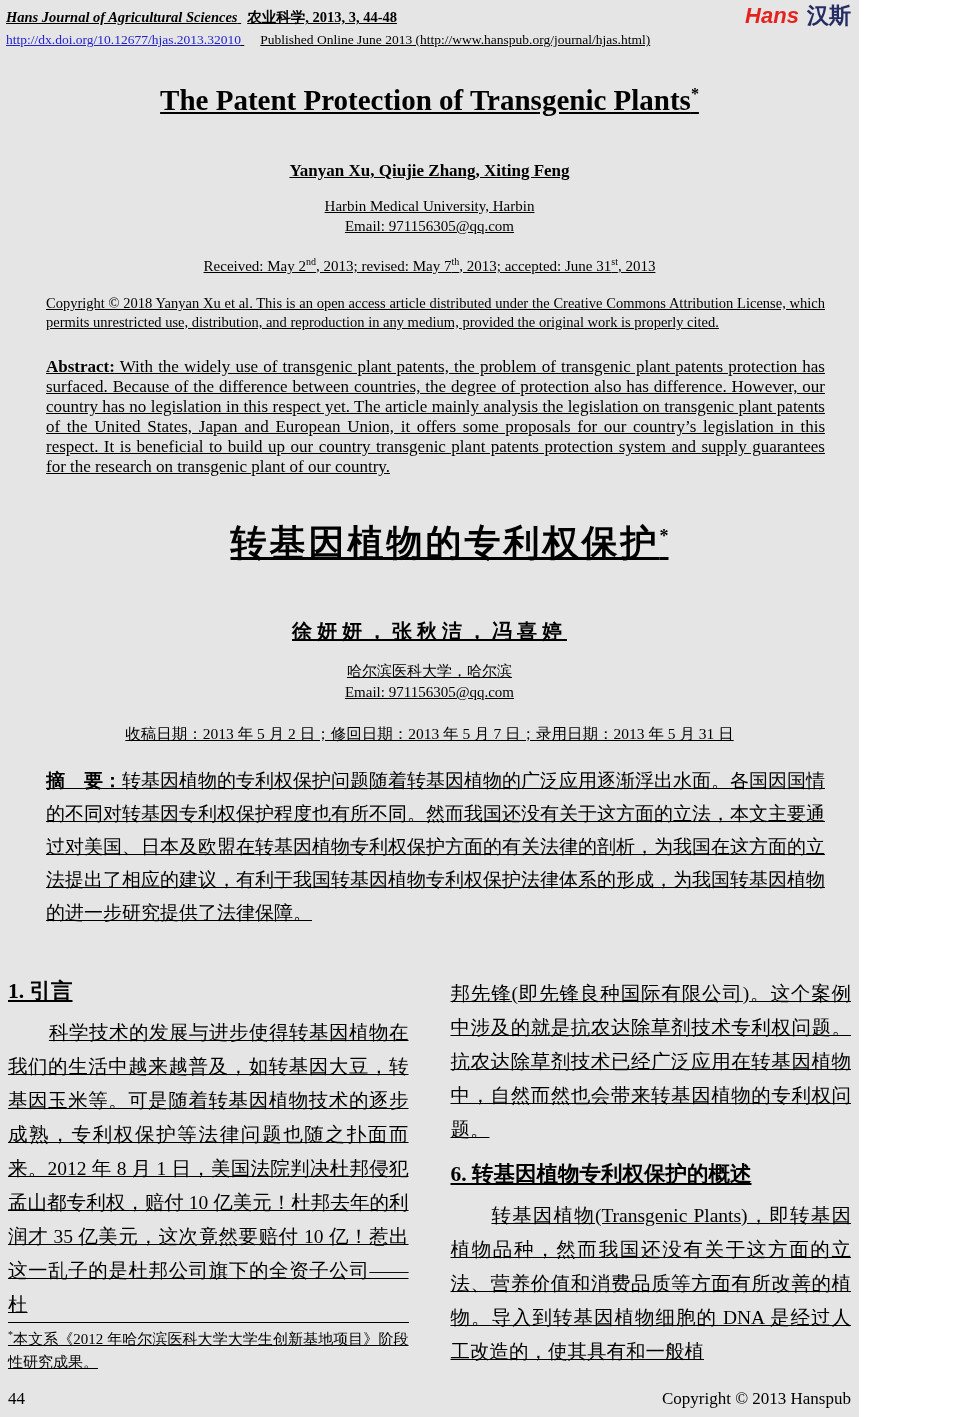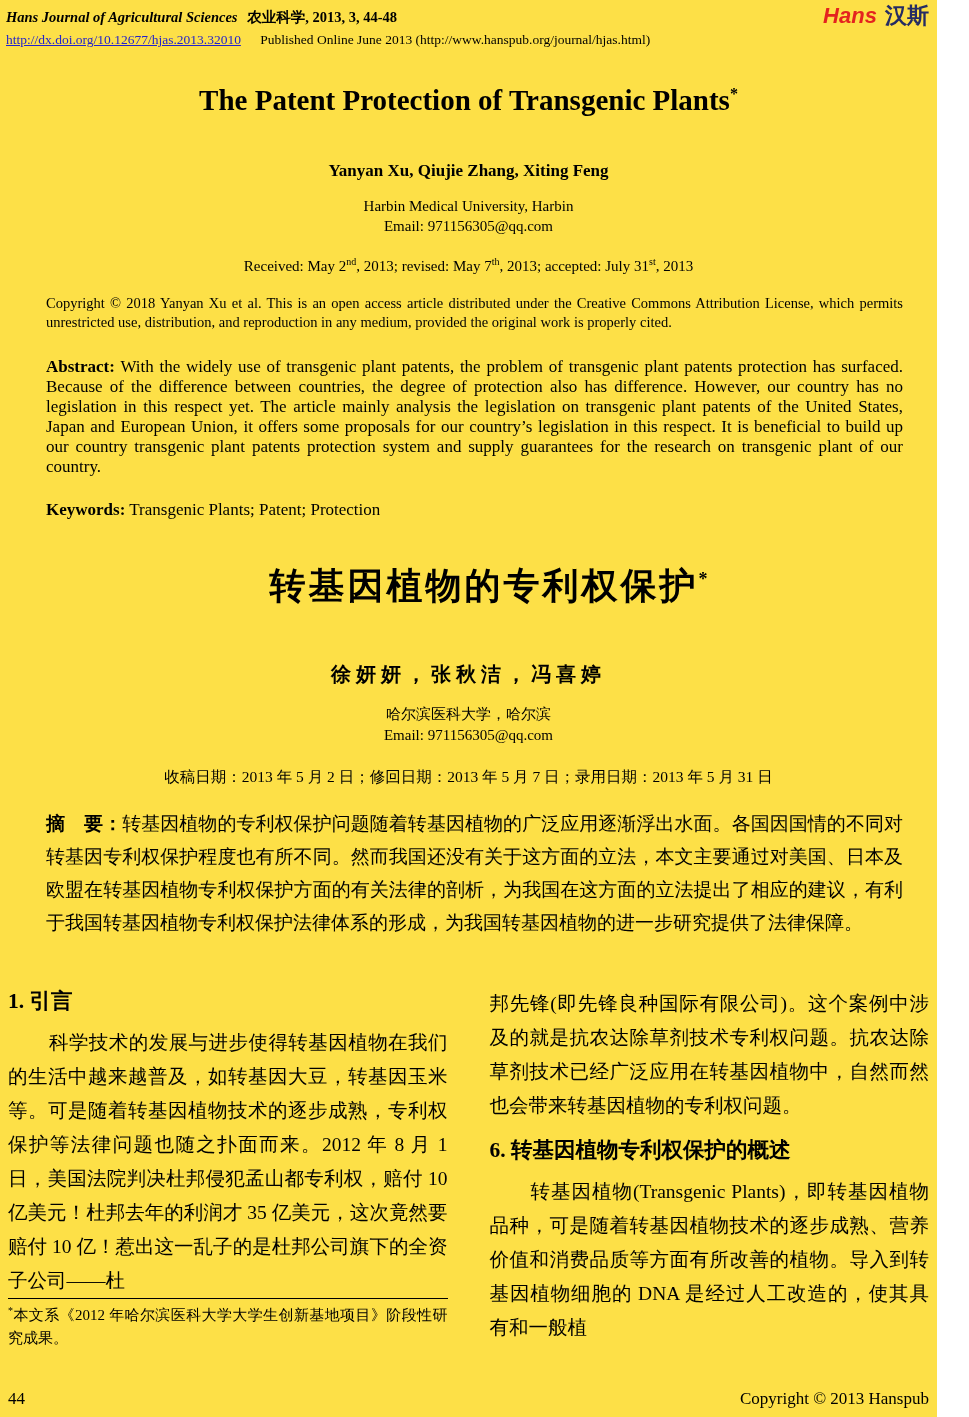--- a/index.html
+++ b/index.html
@@ -1,19 +1,20 @@
 <!DOCTYPE html>
 <html><head>
 <meta charset="utf-8">
 <style>
   html,body { margin:0; padding:0; background:#ffffff; }
   .page {
-    width:937px; height:1417px; position:relative; overflow:hidden;
-    background:#fde047; color:#000;
+    width:859px; height:1417px; position:relative; overflow:hidden;
+    background:#e5e5e5; color:#000;
     font-family:"Liberation Serif","DejaVu Serif",serif;
+    text-decoration:underline;
   }
   
   .hdr { position:relative; padding:8px 8px 0 6px; }
   .hdr-line1 { font-size:14.5px; font-weight:bold; white-space:nowrap; }
   .journal-en { font-style:italic; }
   .journal-cn { margin-left:6px; }
   .hdr-line2 { font-size:13.5px; margin-top:5px; white-space:nowrap; }
   .doi { color:#2222cc; text-decoration:underline; cursor:pointer; }
   .pub { margin-left:16px; }
   .logo { position:absolute; top:5px; right:8px; font-family:"Liberation Sans","DejaVu Sans",sans-serif;
@@ -74,24 +75,23 @@
       <span class="logo-latin">Hans</span>
       <span class="logo-cn">汉斯</span>
     </div>
   </div>
 
   <div class="fm">
     <div class="title-en"><span>The Patent Protection of Transgenic Plants</span><sup>*</sup></div>
     <div class="authors-en">Yanyan Xu, Qiujie Zhang, Xiting Feng</div>
     <div class="affil-en">Harbin Medical University, Harbin</div>
     <div class="email-en">Email: 971156305@qq.com</div>
-    <div class="received-en"><span>Received: May 2</span><sup>nd</sup><span>, 2013; revised: May 7</span><sup>th</sup><span>, 2013; accepted: July 31</span><sup>st</sup><span>, 2013</span></div>
+    <div class="received-en"><span>Received: May 2</span><sup>nd</sup><span>, 2013; revised: May 7</span><sup>th</sup><span>, 2013; accepted: June 31</span><sup>st</sup><span>, 2013</span></div>
     <div class="copyright blk">Copyright © 2018 Yanyan Xu et al. This is an open access article distributed under the Creative Commons Attribution License, which permits unrestricted use, distribution, and reproduction in any medium, provided the original work is properly cited.</div>
     <div class="abstract blk"><b>Abstract:</b><span> With the widely use of transgenic plant patents, the problem of transgenic plant patents protection has surfaced. Because of the difference between countries, the degree of protection also has difference. However, our country has no legislation in this respect yet. The article mainly analysis the legislation on transgenic plant patents of the United States, Japan and European Union, it offers some proposals for our country’s legislation in this respect. It is beneficial to build up our country transgenic plant patents protection system and supply guarantees for the research on transgenic plant of our country.</span></div>
-    <div class="keywords blk"><b>Keywords:</b><span> Transgenic Plants; Patent; Protection</span></div>
   </div>
 
   <div class="fm">
     <div class="title-cn"><span>转基因植物的专利权保护</span><sup>*</sup></div>
     <div class="authors-cn">徐妍妍，张秋洁，冯喜婷</div>
     <div class="affil-cn">哈尔滨医科大学，哈尔滨</div>
     <div class="email-cn">Email: 971156305@qq.com</div>
     <div class="received-cn">收稿日期：2013 年 5 月 2 日；修回日期：2013 年 5 月 7 日；录用日期：2013 年 5 月 31 日</div>
     <div class="abstract-cn blk"><b>摘　要：</b><span>转基因植物的专利权保护问题随着转基因植物的广泛应用逐渐浮出水面。各国因国情的不同对转基因专利权保护程度也有所不同。然而我国还没有关于这方面的立法，本文主要通过对美国、日本及欧盟在转基因植物专利权保护方面的有关法律的剖析，为我国在这方面的立法提出了相应的建议，有利于我国转基因植物专利权保护法律体系的形成，为我国转基因植物的进一步研究提供了法律保障。</span></div>
   </div>
@@ -99,21 +99,21 @@
   <div class="bodycols">
     <div class="col col-left">
       <div class="sec-h">1. 引言</div>
       <div class="indent">科学技术的发展与进步使得转基因植物在我们的生活中越来越普及，如转基因大豆，转基因玉米等。可是随着转基因植物技术的逐步成熟，专利权保护等法律问题也随之扑面而来。2012 年 8 月 1 日，美国法院判决杜邦侵犯孟山都专利权，赔付 10 亿美元！杜邦去年的利润才 35 亿美元，这次竟然要赔付 10 亿！惹出这一乱子的是杜邦公司旗下的全资子公司——杜</div>
       <div class="spacer"></div>
       <div class="footnote"><sup>*</sup><span>本文系《2012 年哈尔滨医科大学大学生创新基地项目》阶段性研究成果。</span></div>
     </div>
     <div class="col">
       <div>邦先锋(即先锋良种国际有限公司)。这个案例中涉及的就是抗农达除草剂技术专利权问题。抗农达除草剂技术已经广泛应用在转基因植物中，自然而然也会带来转基因植物的专利权问题。</div>
       <div class="sec-h sec-h2">6. 转基因植物专利权保护的概述</div>
-      <div class="indent">转基因植物(Transgenic Plants)，即转基因植物品种，可是随着转基因植物技术的逐步成熟、营养价值和消费品质等方面有所改善的植物。导入到转基因植物细胞的 DNA 是经过人工改造的，使其具有和一般植</div>
+      <div class="indent">转基因植物(Transgenic Plants)，即转基因植物品种，然而我国还没有关于这方面的立法、营养价值和消费品质等方面有所改善的植物。导入到转基因植物细胞的 DNA 是经过人工改造的，使其具有和一般植</div>
     </div>
   </div>
 
   <div class="footer">
     <span>44</span>
     <span>Copyright © 2013 Hanspub</span>
   </div>
 
 </div>
 

